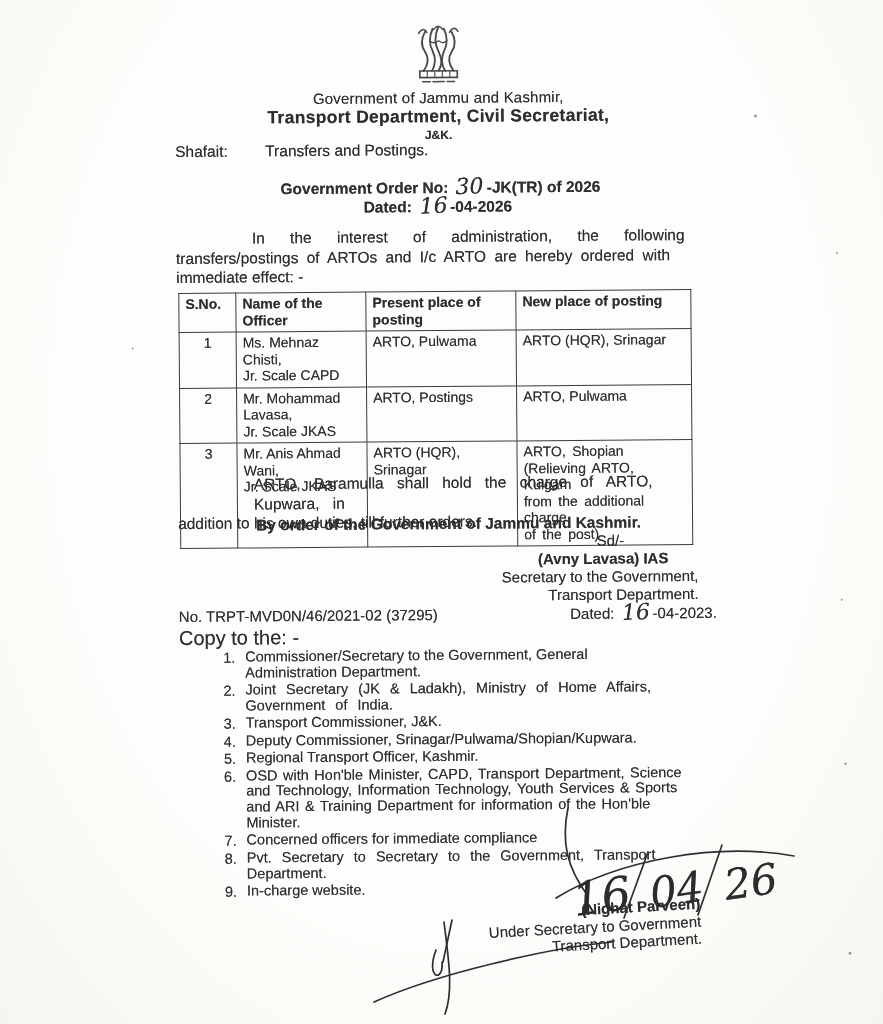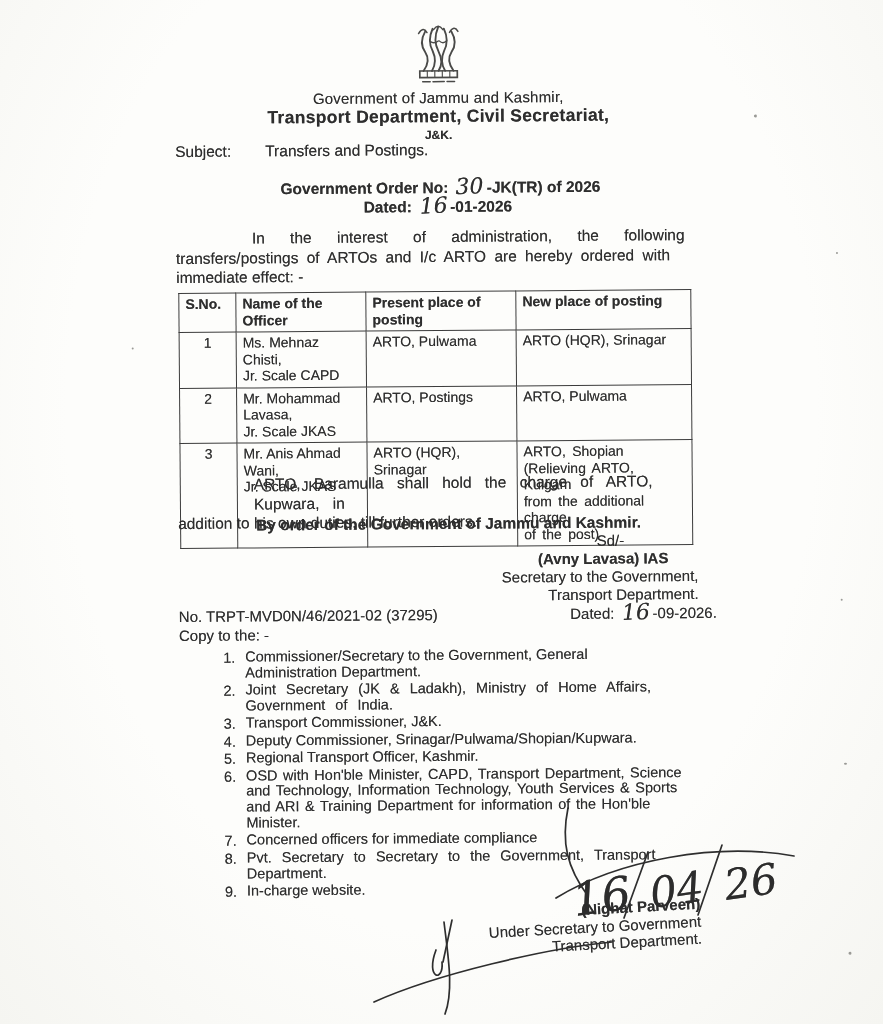--- a/index.html
+++ b/index.html
@@ -53,21 +53,21 @@
   .c-ws { word-spacing:2.5px; }
 
   
   .by-order { position:absolute; top:515px; left:256px; font-size:15.5px; font-weight:bold; }
   .sig-block { position:absolute; top:533px; left:420px; width:278px; text-align:right; font-size:15px; line-height:18px; }
   .sd { padding-right:74px; }
   .sig-name { font-weight:bold; padding-right:30px; }
 
   
   .ref-row { position:absolute; top:606px; left:178px; right:167px; display:flex; justify-content:space-between; font-size:15px; }
-  .copy-heading { position:absolute; top:625px; left:178px; font-size:15px; }
+  .copy-heading { position:absolute; top:625px; left:178px; font-size:20px; }
 
   
   .copy-list { position:absolute; top:648px; left:222px; width:486px; font-size:14.5px; }
   .copy-item { display:flex; margin-bottom:1.5px; }
   .li-no { width:22px; flex:none; }
   .li-text { flex:1; white-space:pre-line; line-height:15.8px; }
   .sp6 { word-spacing:6px; }
   .sp2 { word-spacing:1.5px; }
 
   
@@ -104,31 +104,31 @@
           <path d="M23,50 v7 M31,50 v7 M39,50 v7 M47,50 v7" stroke-width="1.2"></path>
           <path d="M18,61.5 h8 M29,61.5 h12 M44,61.5 h8" stroke-width="1.6"></path>
         </svg>
       </span>
       <div class="org1">Government of Jammu and Kashmir,</div>
       <div class="org2">Transport Department, Civil Secretariat,</div>
       <div class="org3">J&amp;K.</div>
     </div>
 
     <div class="subject-row">
-      <span class="subject-label">Subject:</span><span>Transfers and Postings.</span>
+      <span class="subject-label">Shafait:</span><span>Transfers and Postings.</span>
     </div>
 
     <div class="order-block">
       <div class="order-line1">
         <span>Government Order No:</span>
         <span class="hw">30</span><span>-JK(TR) of 2026</span>
       </div>
       <div class="order-line2">
         <span>Dated:</span>
-        <span class="hw">16</span><span>-01-2026</span>
+        <span class="hw">16</span><span>-04-2026</span>
       </div>
     </div>
 
     <div class="para para1">
       <span class="pline indent ws22">In the interest of administration, the following</span>
       <span class="pline ws4">transfers/postings of ARTOs and I/c ARTO are hereby ordered with</span>
       <span class="pline">immediate effect: -</span>
     </div>
 
     <table class="order-table">
@@ -188,21 +188,21 @@
       <div class="sd">Sd/-</div>
       <div class="sig-name">(Avny Lavasa) IAS</div>
       <div>Secretary to the Government,</div>
       <div>Transport Department.</div>
     </div>
 
     <div class="ref-row">
       <span>No. TRPT-MVD0N/46/2021-02 (37295)</span>
       <span>
         <span>Dated:</span>
-        <span class="hw">16</span><span>-09-2026.</span>
+        <span class="hw">16</span><span>-04-2023.</span>
       </span>
     </div>
     <div class="copy-heading">Copy to the: -</div>
 
     <div class="copy-list">
       <div class="copy-item">
         <span class="li-no">1.</span>
         <span class="li-text">Commissioner/Secretary to the Government, General
 Administration Department.</span>
       </div>

